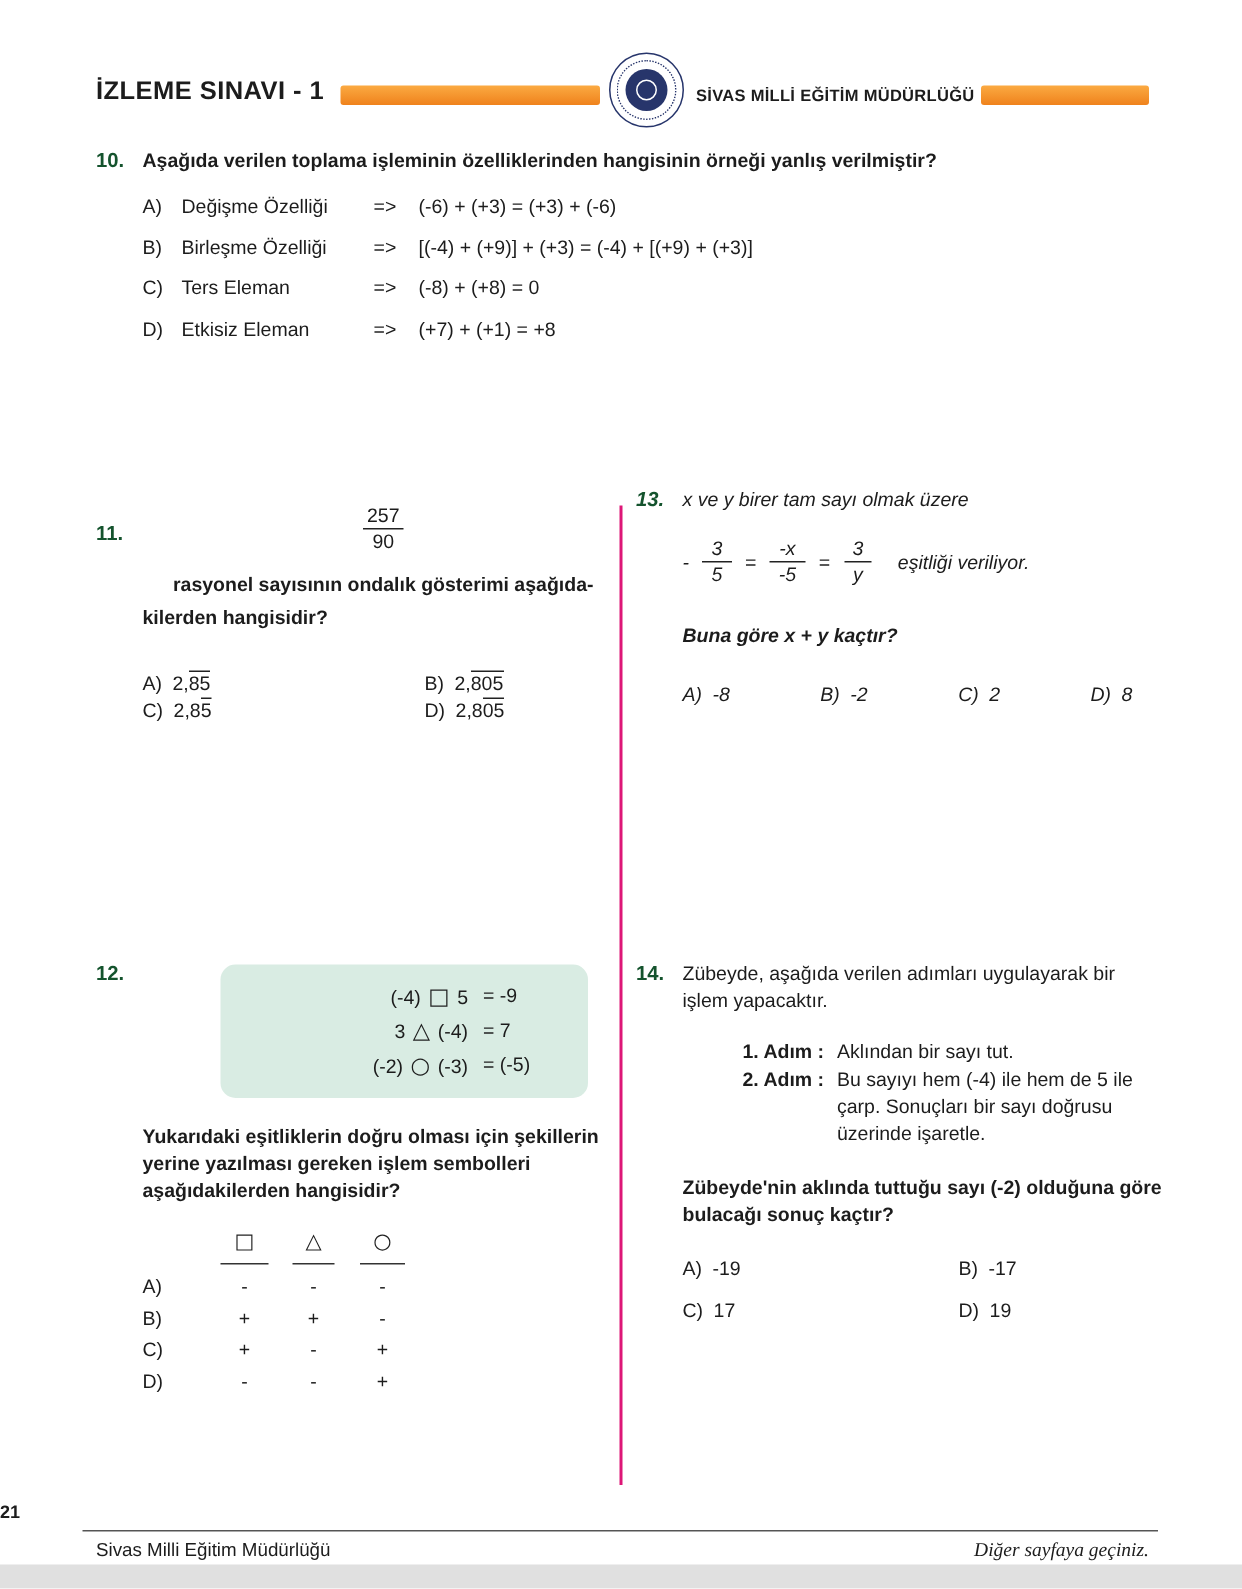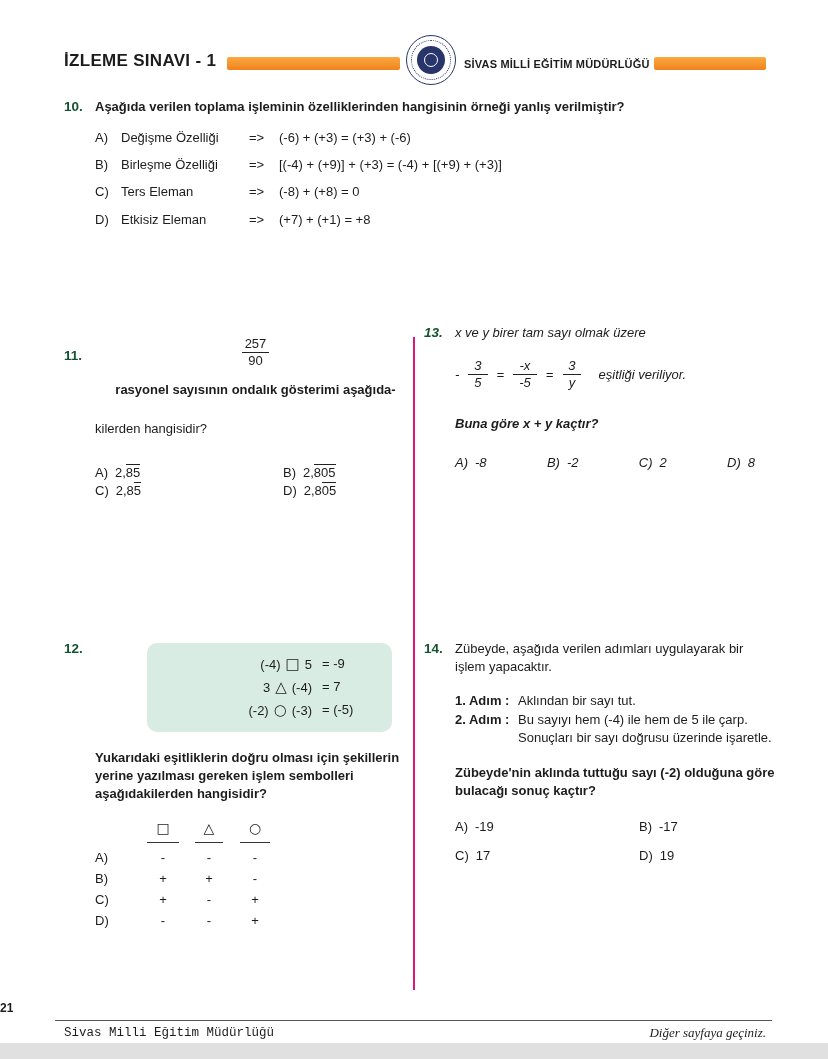--- a/index.html
+++ b/index.html
@@ -31,21 +31,21 @@
   
   .q10 { left: 64px; top: 98px; width: 706px; }
   .q10 .opts { margin-top: 13px; }
   .opt10 { display: grid; grid-template-columns: 26px 128px 30px auto; margin-bottom: 9px; line-height: 1.4; }
 
   
   .q11 { left: 64px; top: 336px; width: 352px; }
   .q11 .qnum { top: 11px; }
   .fracline { display: flex; align-items: center; gap: 11px; flex-direction: column; }
   .fracline .qtext { flex: 1; }
-  .q11-line2 { font-weight: normal; margin-top: 22px; }
+  .q11-line2 { font-weight: bold; margin-top: 5px; }
   .q11 .opts { display: grid; grid-template-columns: 188px auto; margin-top: 26px; }
   .olabel { margin-right: 7px; }
 
   
   .q12 { left: 64px; top: 640px; width: 352px; }
   .q12box { margin-left: 83px; margin-top: 3px; width: 245px; background: #d9ece3; border-radius: 10px; padding: 10px 22px 10px 0; }
   .boxline { display: grid; grid-template-columns: 1fr 58px; line-height: 22px; }
   .boxline .lhs { text-align: right; }
   .boxline .rhs { text-align: left; padding-left: 10px; }
   .q12 .qtext { margin-top: 17px; }
@@ -57,32 +57,32 @@
 
   
   .q13 { left: 424px; top: 324px; width: 352px; font-style: italic; }
   .eqrow { display: flex; align-items: center; gap: 9px; margin-top: 16px; }
   .eqtail { margin-left: 8px; }
   .q13 .qtext { margin-top: 24px; }
   .q13 .opts { display: flex; justify-content: space-between; width: 300px; margin-top: 21px; }
 
   
   .q14 { left: 424px; top: 640px; width: 352px; }
-  .steps { margin-top: 17px; }
+  .steps { margin-top: 17px; margin-left: 40px; }
   .step { display: flex; line-height: 1.42; }
   .slabel { width: 63px; flex: none; font-weight: bold; }
   .stext { flex: 1; }
   .q14 .qtext { margin-top: 17px; }
   .q14 .opts { display: grid; grid-template-columns: 184px auto; row-gap: 11px; margin-top: 18px; }
 
   
   .divider { position: absolute; left: 413px; top: 337px; width: 2px; height: 653px; background: #dd1677; }
   .pageno { position: absolute; top: 1001px; left: 0; width: 100%; text-align: left; font-weight: bold; font-size: 12px; }
   .footline { position: absolute; left: 55px; right: 56px; top: 1020px; border-top: 1px solid #555; }
-  .footleft { position: absolute; left: 64px; top: 1026px; font-size: 12.5px; font-family: Liberation Mono, monospace; }
+  .footleft { position: absolute; left: 64px; top: 1026px; font-size: 12.5px; }
   .footright { position: absolute; right: 62px; top: 1025px; font-size: 13px; font-style: italic; font-family: "Liberation Serif", serif; }
   .bottomstrip { position: absolute; left: 0; right: 0; bottom: 0; height: 16px; background: #e0e0e0; }
 </style>
 </head>
 <body>
 
 <div class="page">
 
   <div class="hdr-title">İZLEME SINAVI - 1</div>
   <div class="bar bar-left"></div>

